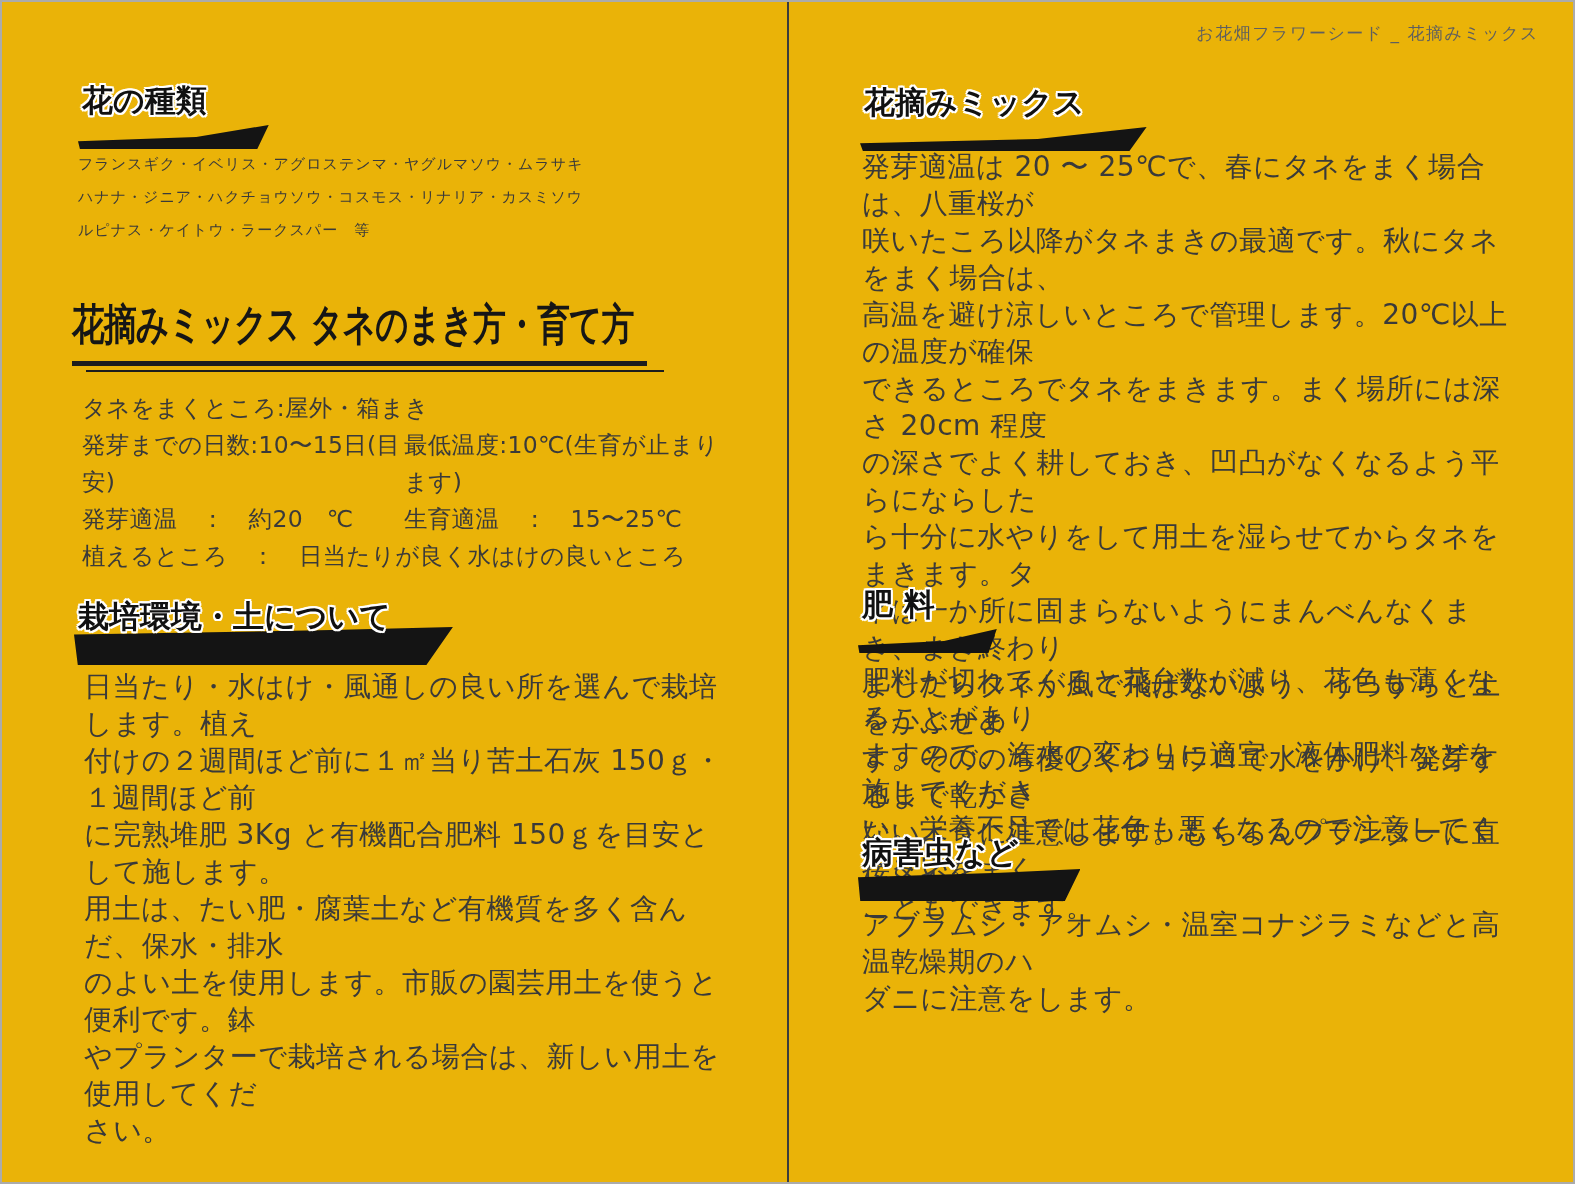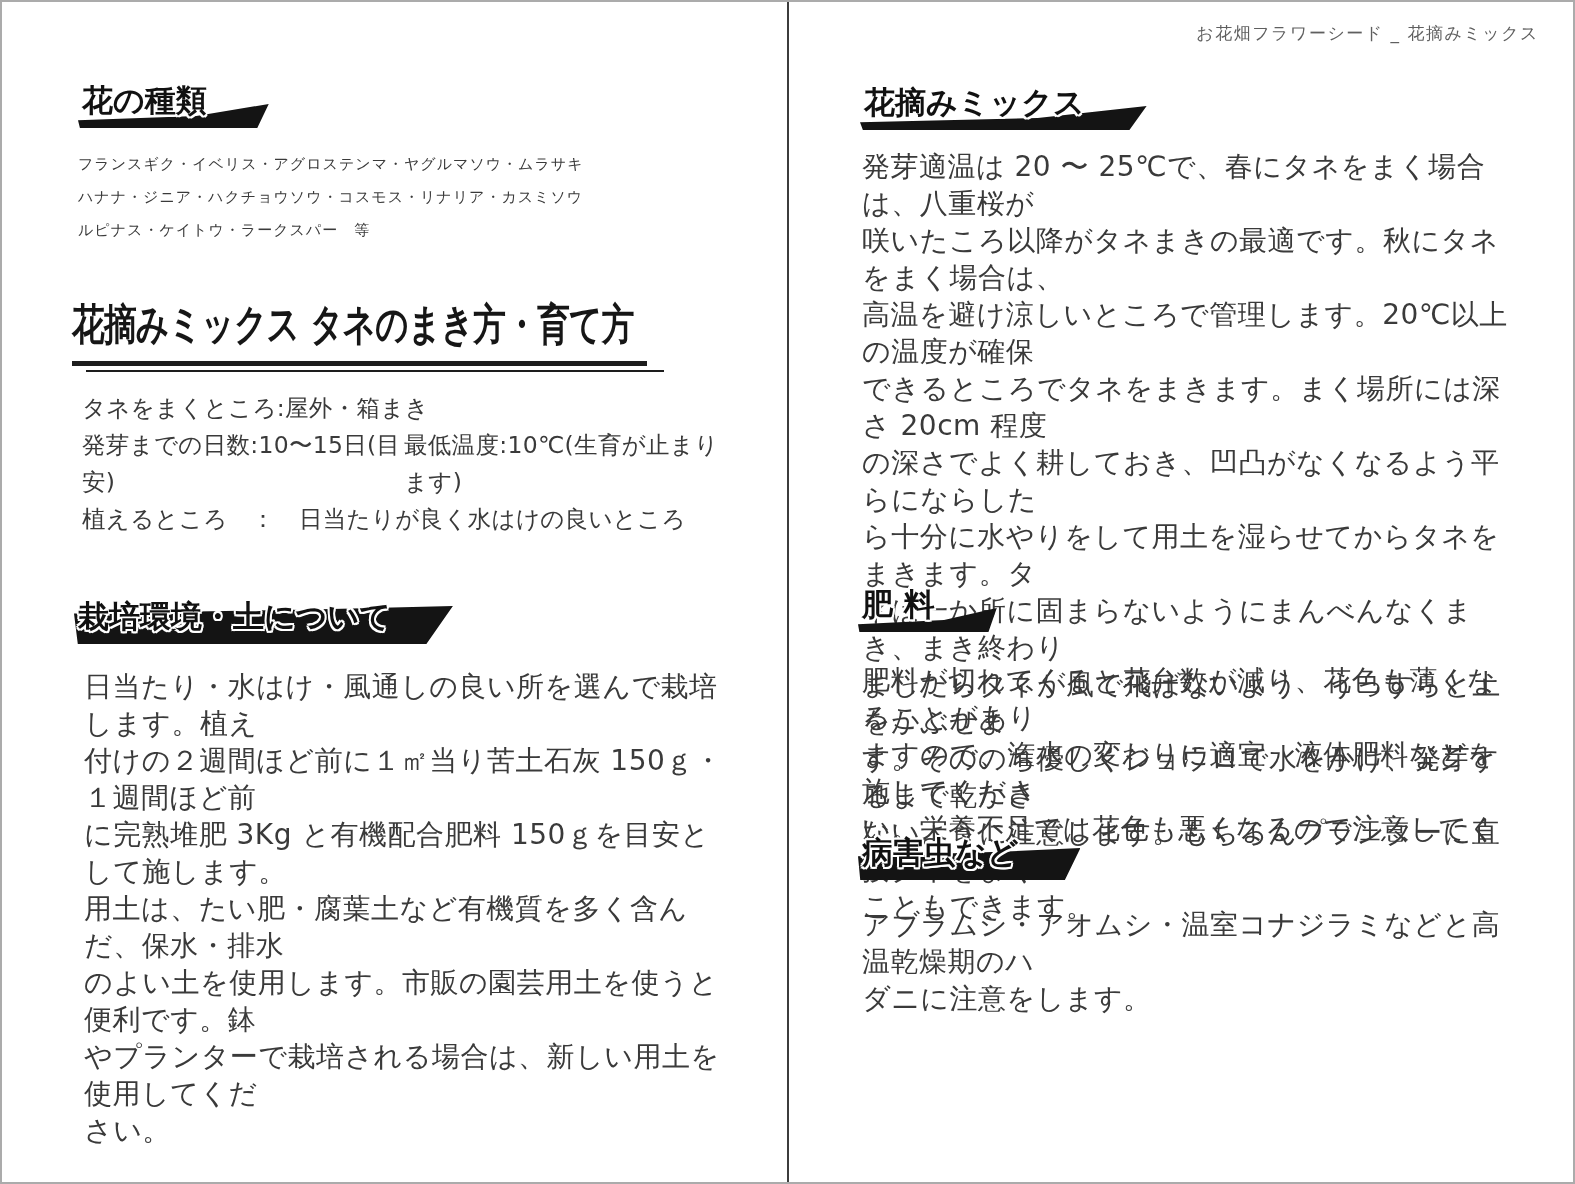--- a/index.html
+++ b/index.html
@@ -6,21 +6,21 @@
     margin: 0;
     padding: 0;
     background: #e8e8e8;
     font-family: "DejaVu Sans", "Liberation Sans", sans-serif;
   }
   .page {
     position: relative;
     width: 1575px;
     height: 1184px;
     margin: 0 auto;
-    background: #ffffff;
+    background: #eab308;
     border: 2px solid #ababab;
     box-sizing: border-box;
     overflow: hidden;
     color: #333;
   }
   .column-divider {
     position: absolute;
     left: 785px;
     top: 0;
     bottom: 0;
@@ -32,21 +32,21 @@
     top: 20px;
     right: 34px;
     font-size: 17px;
     color: #5f5f5f;
     letter-spacing: 1.5px;
   }
   
   .sec-header {
     position: absolute;
     display: inline-block;
-    padding: 2px 62px 4px 4px;
+    padding: 2px 62px 25px 4px;
     line-height: 36px;
     white-space: nowrap;
   }
   .sec-header .swoosh {
     position: absolute;
     left: 0;
     right: 0;
     bottom: 0;
     height: 24px;
     background: #141414;
@@ -149,20 +149,24 @@
     <div class="doc-title">花摘みミックス タネのまき方・育て方</div>
     <div class="title-rule-thick"></div>
     <div class="title-rule-thin"></div>
   </div>
 
   <div class="spec">
     <div class="spec-row">タネをまくところ:屋外・箱まき</div>
     <div class="spec-row two">
       <span>発芽までの日数:10〜15日(目安)</span>
       <span>最低温度:10℃(生育が止まります)</span>
+    </div>
+    <div class="spec-row two">
+      <span>発芽適温　：　約20　℃</span>
+      <span>生育適温　：　15〜25℃</span>
     </div>
     <div class="spec-row">植えるところ　：　日当たりが良く水はけの良いところ</div>
   </div>
 
   <div class="sec-header swoosh-tall" style="left:72px; top:594px;">
     <span class="swoosh"></span>
     <span class="sec-header-text">栽培環境・土について</span>
   </div>
 
   <div class="para" style="left:76px; top:666px; width:650px;margin-left:6px;">日当たり・水はけ・風通しの良い所を選んで栽培します。植え

